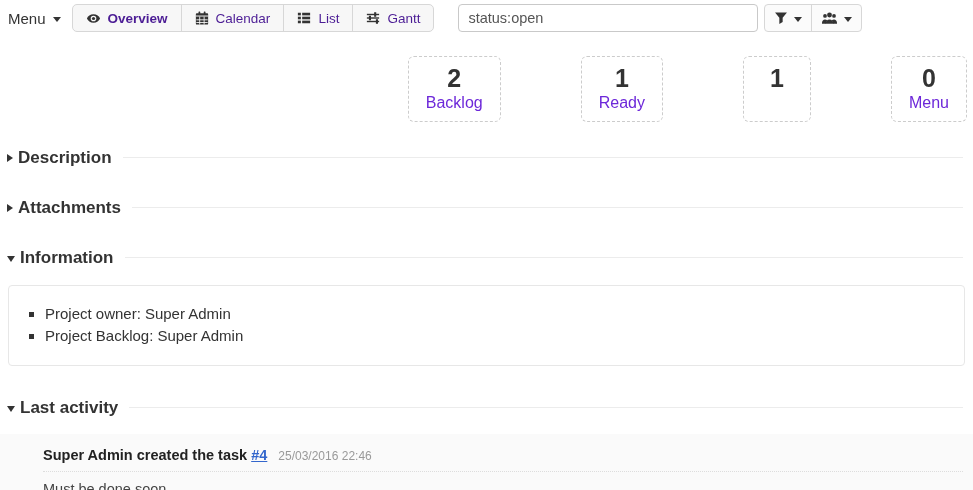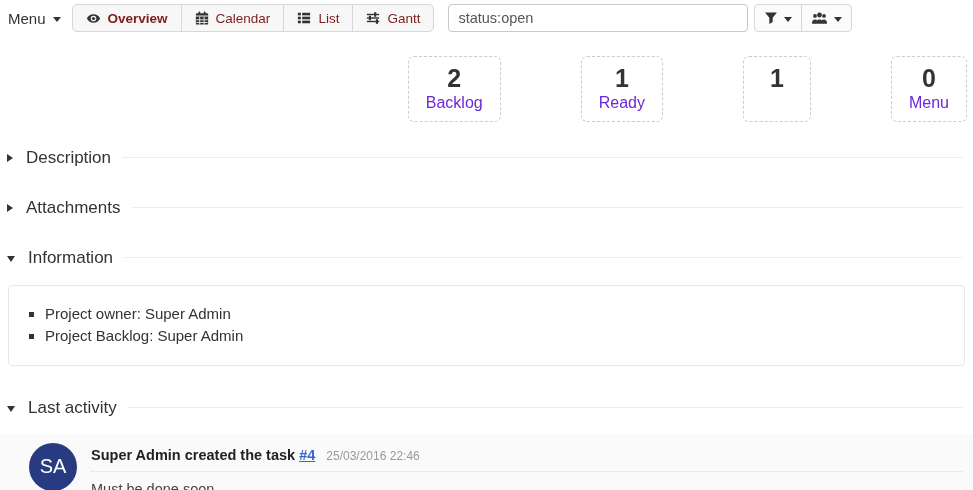--- a/index.html
+++ b/index.html
@@ -13,45 +13,45 @@
 
   
   .toolbar { display:flex; align-items:center; padding:3px 8px 0 8px; height:33px; }
   .menu-btn { display:flex; align-items:center; gap:7px; font-size:15px; color:#333;
               margin-right:11px; cursor:pointer; white-space:nowrap; }
   .caret { width:0; height:0; border-left:4.5px solid transparent; border-right:4.5px solid transparent;
            border-top:5px solid #333; margin-top:2px; }
   .view-switcher { display:flex; align-items:stretch; height:28px;
                    border:1px solid #d7d7d7; border-radius:5px; background:#f7f7f7; overflow:hidden; }
   .view-tab { display:flex; align-items:center; gap:7px; padding:0 13px; font-size:13.5px;
-              color:#7f1d1d; cursor:pointer; border-right:1px solid #d7d7d7; white-space:nowrap; }
+              color:#4c1d95; cursor:pointer; border-right:1px solid #d7d7d7; white-space:nowrap; }
   .view-tab:last-child { border-right:none; }
   .view-tab.active { font-weight:bold; }
-  .search-input { margin-left:14px; width:300px; height:28px; border:1px solid #c9c9c9;
+  .search-input { margin-left:24px; width:300px; height:28px; border:1px solid #c9c9c9;
                   border-radius:4px; padding:0 9px; font-size:14.5px; color:#555;
                   font-family:inherit; background:#fff; outline:none; }
   .filter-group { display:flex; align-items:stretch; margin-left:6px; height:28px;
                   border:1px solid #d7d7d7; border-radius:4px; background:#fbfbfb; overflow:hidden; }
   .filter-btn { display:flex; align-items:center; gap:6px; padding:0 9px; cursor:pointer; }
   .filter-btn + .filter-btn { border-left:1px solid #d7d7d7; }
 
   
   .stats-row { display:flex; justify-content:flex-end; gap:80px; margin:23px 6px 0 0; }
   .stat-box { border:1px dashed #ccc; border-radius:6px; padding:7px 17px 9px; text-align:center; min-width:68px; }
   .stat-value { font-size:25px; font-weight:bold; color:#333; line-height:1.15; }
   .stat-label { font-size:16px; color:#6d28d9; margin-top:1px; white-space:nowrap; }
 
   
   .section-header { display:flex; align-items:center; margin:0 10px 0 7px; cursor:pointer; }
   .mt26 { margin-top:26px; } .mt30 { margin-top:30px; } .mt32 { margin-top:32px; }
   .arrow-right { width:0; height:0; border-left:6.5px solid #333;
                  border-top:4.5px solid transparent; border-bottom:4.5px solid transparent; flex:none; }
   .arrow-down { width:0; height:0; border-top:6.5px solid #333;
                 border-left:4.5px solid transparent; border-right:4.5px solid transparent; flex:none; margin-top:2px; }
-  .section-title { font-size:17px; color:#333; margin-left:13px; white-space:nowrap; }
+  .section-title { font-size:17px; color:#333; margin-left:5px; white-space:nowrap;font-weight:bold; }
   .section-line { flex:1; border-top:1px solid #ececec; margin-left:11px; }
 
   
   .info-panel { margin:17px 8px 0 8px; border:1px solid #e7e7e7; border-radius:4px;
                 padding:17px 10px 18px 14px; }
   .info-list { margin:0; padding-left:22px; list-style:square; font-size:15px; line-height:22px; color:#333; }
   .info-value { font-weight:normal; margin-left:4px; }
 
   
   .activity-feed { margin-top:16px; background:#fafafa; padding:9px 10px 40px 29px;
@@ -201,23 +201,20 @@
   </ul>
 </div>
 
 <div class="section-header mt32">
   <span class="arrow-down"></span>
   <span class="section-title">Last activity</span>
   <span class="section-line"></span>
 </div>
 
 <div class="activity-feed">
-  <div class="avatar">
-    <span>SA</span>
-  </div>
   <div class="activity-content">
     <div class="activity-title">
       <span>Super Admin created the task</span>
       <a class="task-link">#4</a><span class="activity-date">25/03/2016 22:46</span>
     </div>
     <div class="activity-comment">Must be done soon</div>
   </div>
 </div>
 
 </body></html>

